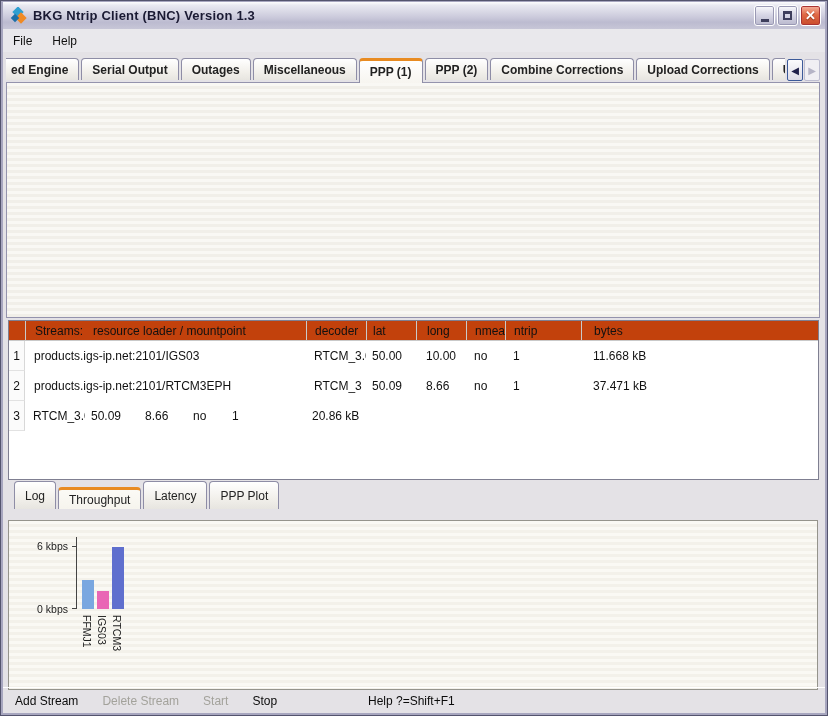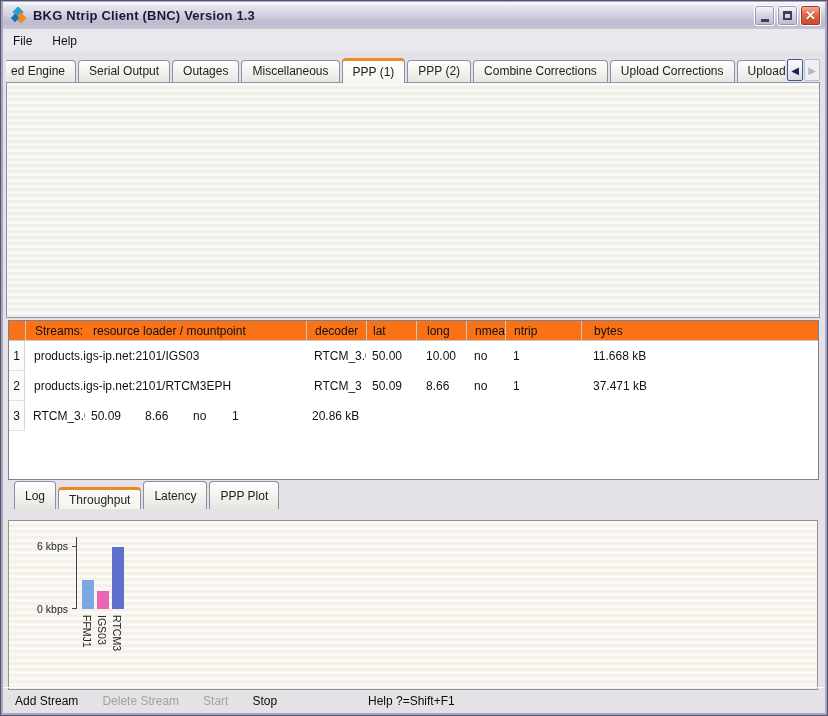--- a/index.html
+++ b/index.html
@@ -18,21 +18,21 @@
     box-shadow:inset 0 0 0 1px #9a99b4;}
   .wbtn.close{background:linear-gradient(#f5b39e,#e06a47 45%,#c94a2b);box-shadow:inset 0 0 0 1px #a33; }
   .glyph-min{width:8px;height:3px;background:#3e3e5c;margin-top:9px;}
   .glyph-max{width:9px;height:9px;border:2px solid #3e3e5c;border-top-width:3px;}
   .glyph-x{color:#fff;font-size:13px;font-weight:bold;line-height:1;text-shadow:0 1px 1px #8b2f14;}
   
   .menubar{position:absolute;left:3px;top:29px;right:3px;height:23px;background:#e9e8ec;
     display:flex;align-items:center;gap:0;font-size:12px;color:#111;}
   .menu-item{padding:3px 10px;}
   
-  .tabbar{position:absolute;left:6px;top:58px;width:779px;height:25px;display:flex;align-items:center;overflow:hidden;}
+  .tabbar{position:absolute;left:6px;top:58px;width:779px;height:25px;display:flex;align-items:flex-start;overflow:hidden;font-weight:bold;}
   .tab{height:22px;padding:0 10px;display:flex;align-items:center;font-size:12px;color:#222;
     background:linear-gradient(#ffffff,#f2f0eb 60%,#e7e5e0);border:1px solid #8e8da6;border-bottom:none;
     border-radius:4px 4px 0 0;margin-right:2px;white-space:nowrap;}
   .tab.first{margin-left:-6px;border-top-left-radius:0;}
   .tab.selected{height:25px;background:linear-gradient(#ffffff,#f7f5f0);border-color:#8e8da6;
     border-top:3px solid #e88b22;z-index:5;font-size:12px;}
   .tabscroll{position:absolute;top:59px;height:22px;display:flex;}
   .tsbtn{width:16px;height:22px;display:flex;align-items:center;justify-content:center;font-size:10px;
     background:linear-gradient(#fbfbfd,#dddce6);border:1px solid #3c5a99;border-radius:2px;color:#20204a;margin-left:1px;}
   .tsbtn.disabled{border-color:#bdbdd0;color:#b5b4c6;background:#f0eff3;}
@@ -49,21 +49,21 @@
     background:linear-gradient(#f4f3f8,#cac9da);display:flex;align-items:center;justify-content:center;}
   .arrow-down{width:0;height:0;border-left:4px solid transparent;border-right:4px solid transparent;border-top:5px solid #35356b;}
   .browse{position:absolute;width:20px;height:18px;border:1px solid #aeaca3;border-radius:3px;
     background:linear-gradient(#fdfcfa,#eceae3);font-size:11px;color:#55554d;display:flex;align-items:center;justify-content:center;line-height:1;padding-bottom:6px;}
   .checkbox{position:absolute;width:13px;height:13px;background:#fff;border:1px solid #8e8f8f;
     display:flex;align-items:center;justify-content:center;}
   .checkbox .check{color:#1fa11f;font-size:13px;font-weight:bold;line-height:1;margin-top:-2px;}
   
   .streams{position:absolute;left:8px;top:320px;width:811px;height:160px;background:#fff;border:1px solid #7f7f91;overflow:hidden;}
   .trow{display:flex;height:30px;align-items:center;font-size:12px;color:#111;}
-  .thead{height:20px;background:#f97316;border-bottom:1px solid #c9c9c9;font-size:12px;}
+  .thead{height:20px;background:#c2410c;border-bottom:1px solid #c9c9c9;font-size:12px;}
   .tc{height:100%;display:flex;align-items:center;overflow:hidden;white-space:pre;}
   .thead .tc{border-left:1px solid #c9c9c9;}
   .thead .tc.c-num{border-left:none;}
   .c-num{width:16px;justify-content:center;flex:0 0 auto;}
   .trow.data .c-num{border-right:1px solid #d8d8d8;border-bottom:1px solid #e2e2e2;background:#fbfbfb;}
   .c-mount{width:281px;padding-left:9px;flex:0 0 auto;}
   .c-dec{width:60px;padding-left:8px;flex:0 0 auto;}
   .c-lat{width:50px;padding-left:6px;flex:0 0 auto;}
   .c-long{width:50px;padding-left:10px;flex:0 0 auto;}
   .c-nmea{width:39px;padding-left:8px;flex:0 0 auto;}

